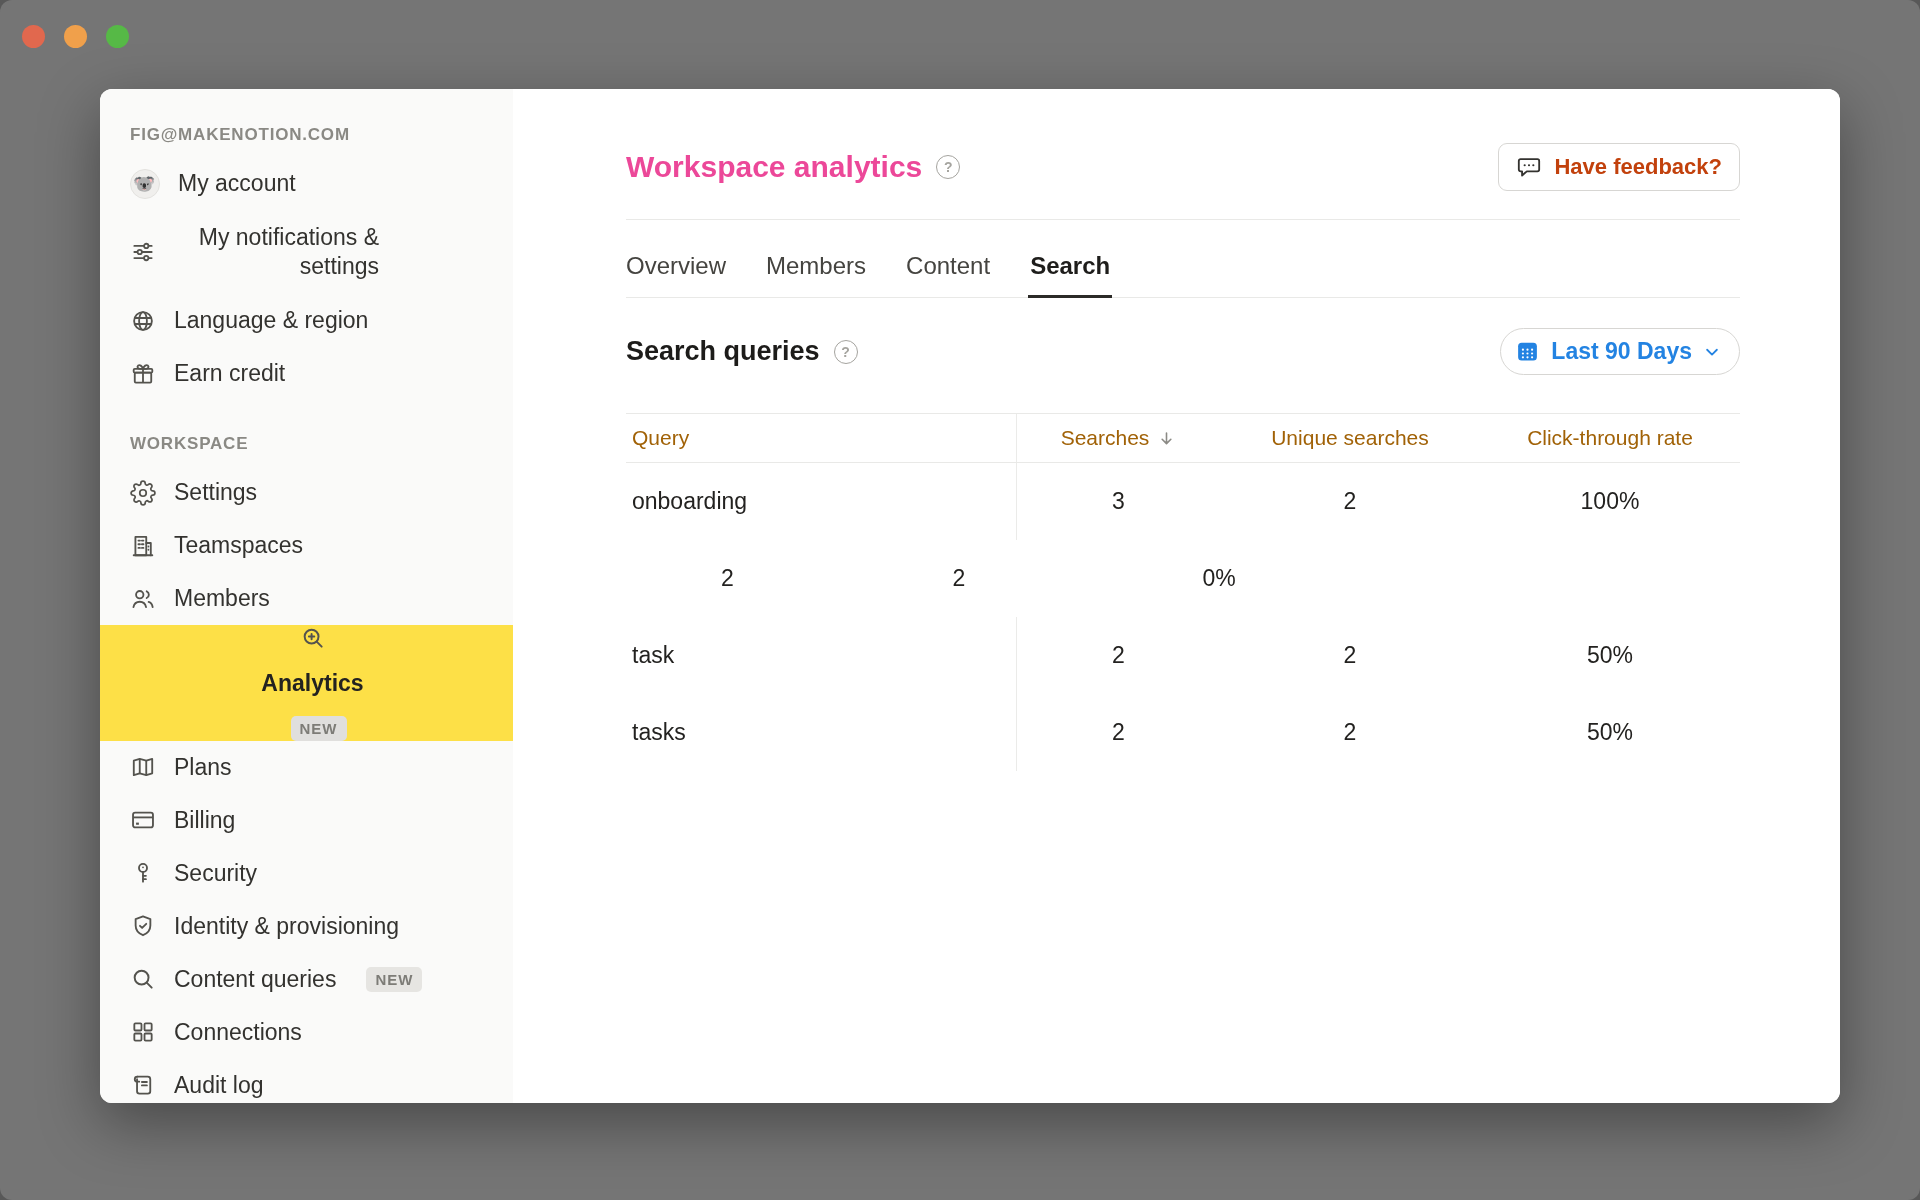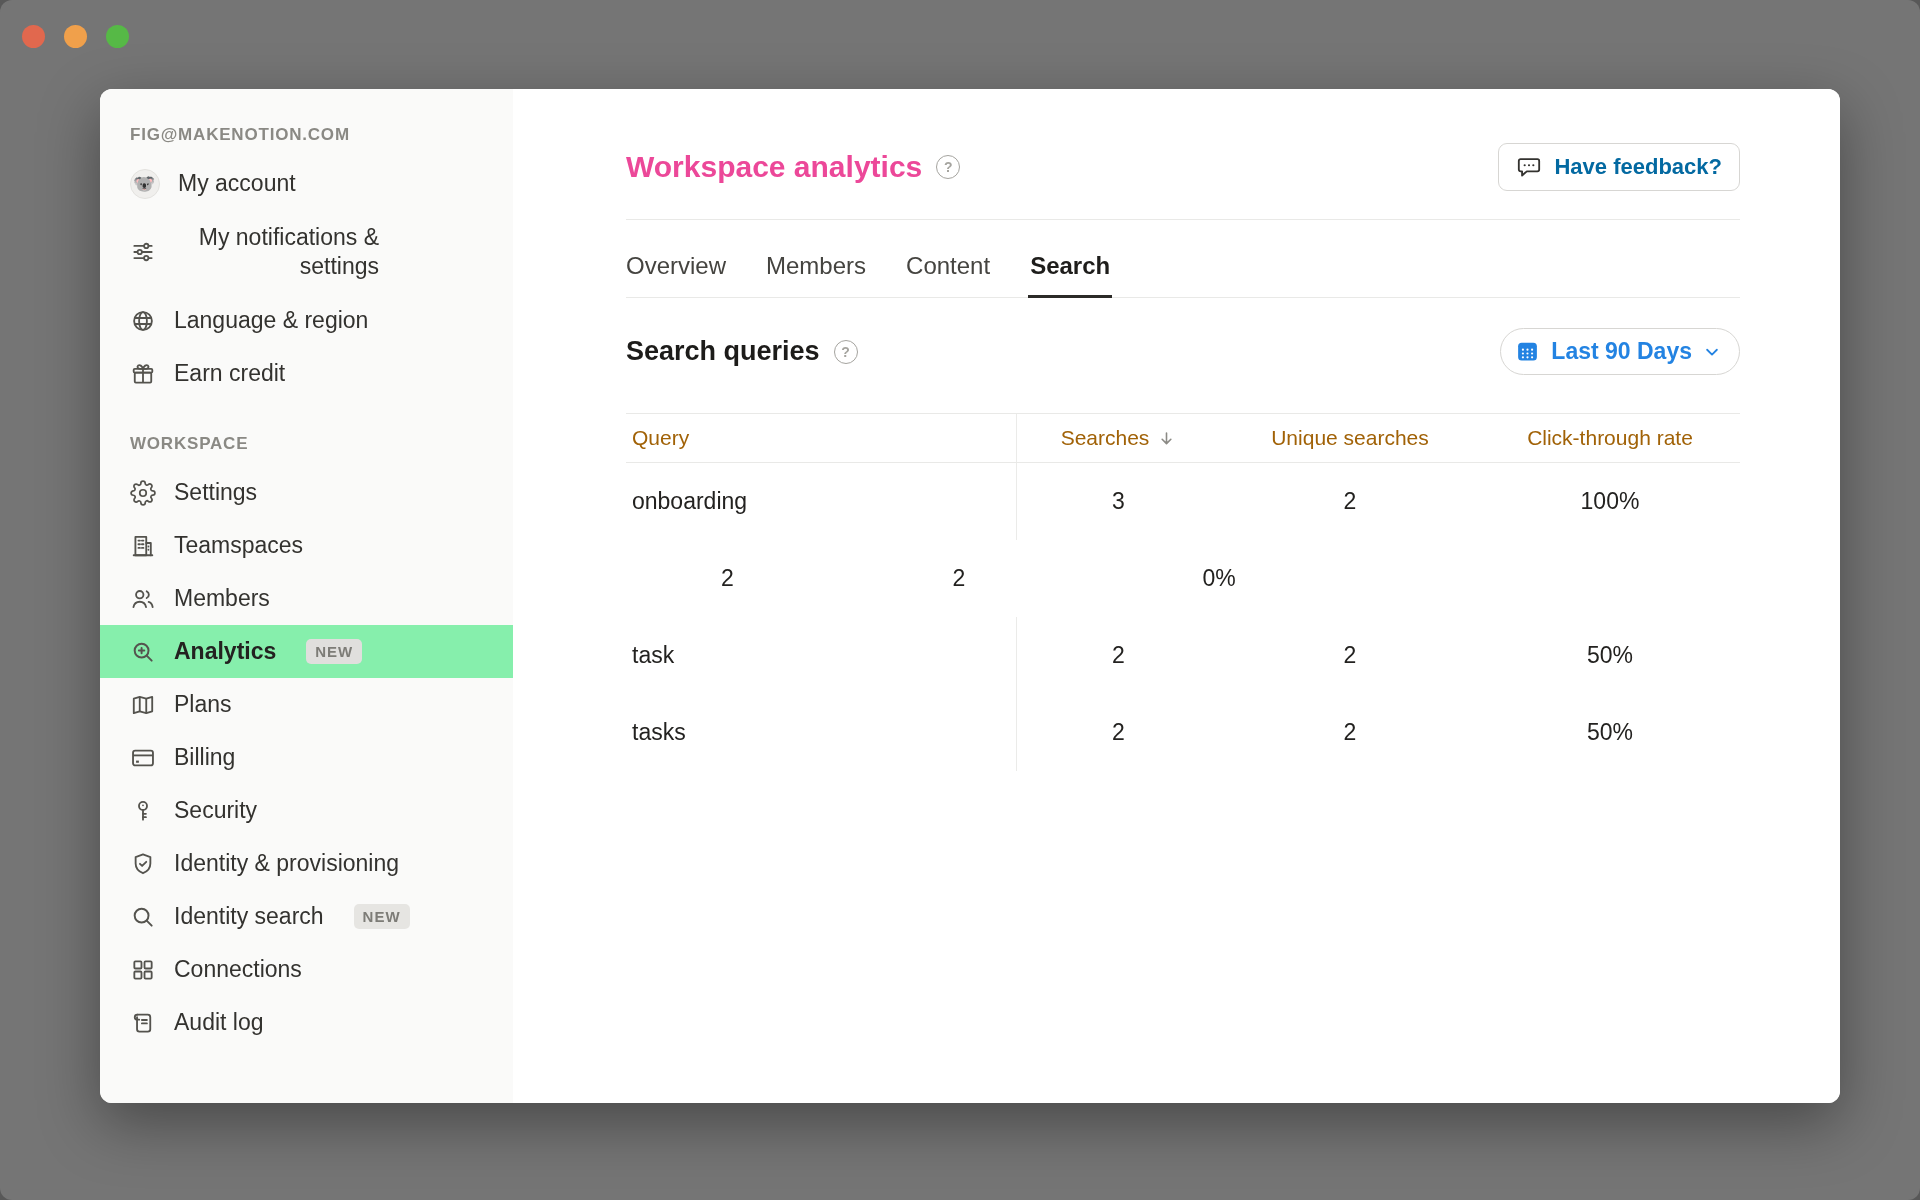--- a/index.html
+++ b/index.html
@@ -10,35 +10,35 @@
   .t-red{ background:#e1684e; } .t-yellow{ background:#f0a04b; } .t-green{ background:#56b946; }
 
   .modal { position:absolute; left:100px; top:89px; width:1740px; height:1014px; background:#ffffff; border-radius:12px; box-shadow:0 20px 60px rgba(0,0,0,.38); display:flex; overflow:hidden; }
 
   
   .sidebar { width:413px; background:#fafaf9; padding-top:36px; flex:none; overflow:hidden; }
   .side-label { margin:0 0 12px 30px; font-size:17px; font-weight:600; letter-spacing:.8px; color:#8a8984; }
   .side-item { display:flex; align-items:center; min-height:53px; padding:0 18px 0 30px; gap:18px; cursor:pointer; }
   .side-item .ic { color:#54534e; flex:none; display:flex; }
   .side-item .lbl { font-size:23px; color:#33322f; line-height:1.25; }
-  .side-item.selected { background:#86efac; }
+  .side-item.selected { background:#fde047;flex-direction:column; }
   .side-item.selected .lbl { font-weight:700; color:#232220; }
   .wrap .lbl { max-width:205px;text-align:right; }
   .two-line { min-height:84px; }
   .badge { margin-left:12px; background:#e6e5e2; color:#7d7c77; font-size:15px; font-weight:600; letter-spacing:1px; padding:4px 9px; border-radius:5px; }
   .side-item.selected .badge { background:#e0dfdd; }
   .section-gap { margin-top:34px; }
   .avatar { width:30px; height:30px; border-radius:50%; background:#f0efed; border:1px solid #e3e2df; display:flex; align-items:center; justify-content:center; font-size:18px; }
 
   
   .main { flex:1; padding:54px 100px 0 113px; background:#fff; }
   .head-row { display:flex; align-items:center; }
   .page-title { font-size:30px; font-weight:700; color:#ec4899; }
   .help { width:24px; height:24px; border:1.6px solid #a5a49f; border-radius:50%; color:#a5a49f; font-size:14px; font-weight:700; display:inline-flex; align-items:center; justify-content:center; margin-left:14px; }
-  .feedback-btn { margin-left:auto; display:flex; align-items:center; gap:12px; border:1px solid #d7d6d3; border-radius:9px; padding:10px 17px; font-size:22px; font-weight:600; color:#0369a1; background:#fff; cursor:pointer; }
+  .feedback-btn { margin-left:auto; display:flex; align-items:center; gap:12px; border:1px solid #d7d6d3; border-radius:9px; padding:10px 17px; font-size:22px; font-weight:600; color:#c2410c; background:#fff; cursor:pointer; }
   .feedback-btn svg { color:#33322f; }
   .divider { border:none; border-top:1px solid #e9e9e7; margin-top:28px; }
 
   .tabs { display:flex; gap:40px; padding-top:32px; border-bottom:1px solid #e9e9e7; }
   .tab { font-size:24px; color:#454440; font-weight:500; padding-bottom:17px; position:relative; cursor:pointer; }
   .tab.active { color:#1e1d1b; font-weight:600; }
   .tab.active::after { content:''; position:absolute; left:-2px; right:-2px; bottom:-1px; height:3px; background:#2b2a27; }
 
   .section-row { display:flex; align-items:center; margin-top:30px; }
   .section-title { font-size:27px; font-weight:700; color:#1d1c1a; }
@@ -204,21 +204,21 @@
         <span class="lbl">Identity &amp; provisioning</span>
       </div>
 
       <div class="side-item">
         <span class="ic">
           <svg width="26" height="26" viewBox="0 0 24 24" fill="none" stroke="currentColor" stroke-width="1.8" stroke-linecap="round">
             <circle cx="10.7" cy="10.7" r="6.4"></circle>
               <path d="M15.4 15.4L20 20"></path>
           </svg>
         </span>
-        <span class="lbl">Identity search</span>
+        <span class="lbl">Content queries</span>
         <span class="badge">NEW</span>
       </div>
 
       <div class="side-item">
         <span class="ic">
           <svg width="26" height="26" viewBox="0 0 24 24" fill="none" stroke="currentColor" stroke-width="1.7">
             <rect x="4" y="4" width="6.6" height="6.6" rx="1"></rect>
               <rect x="13.4" y="4" width="6.6" height="6.6" rx="1"></rect>
             <rect x="4" y="13.4" width="6.6" height="6.6" rx="1"></rect>
               <rect x="13.4" y="13.4" width="6.6" height="6.6" rx="1"></rect>

